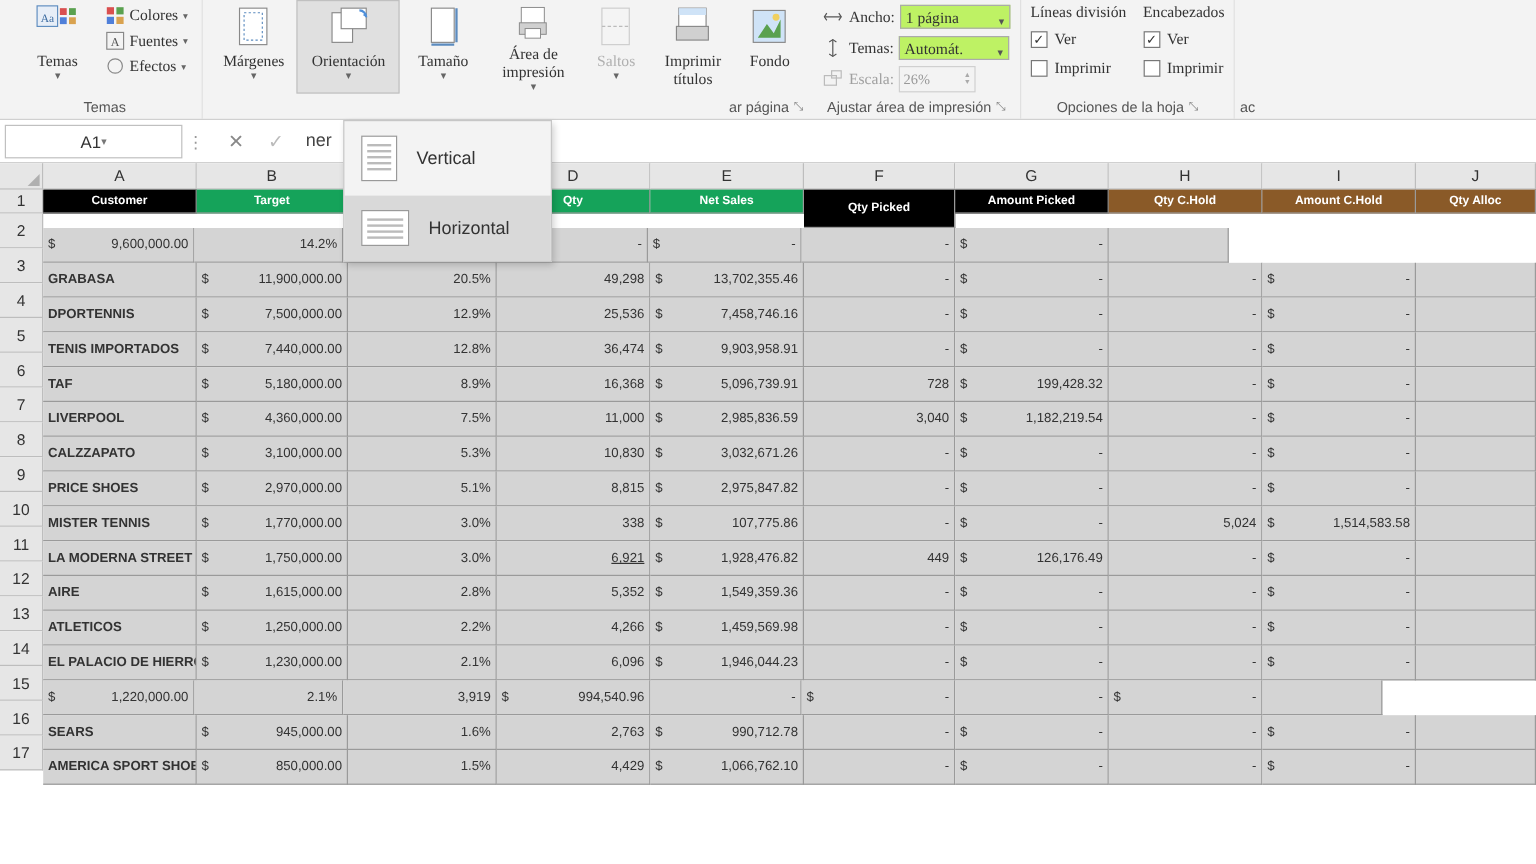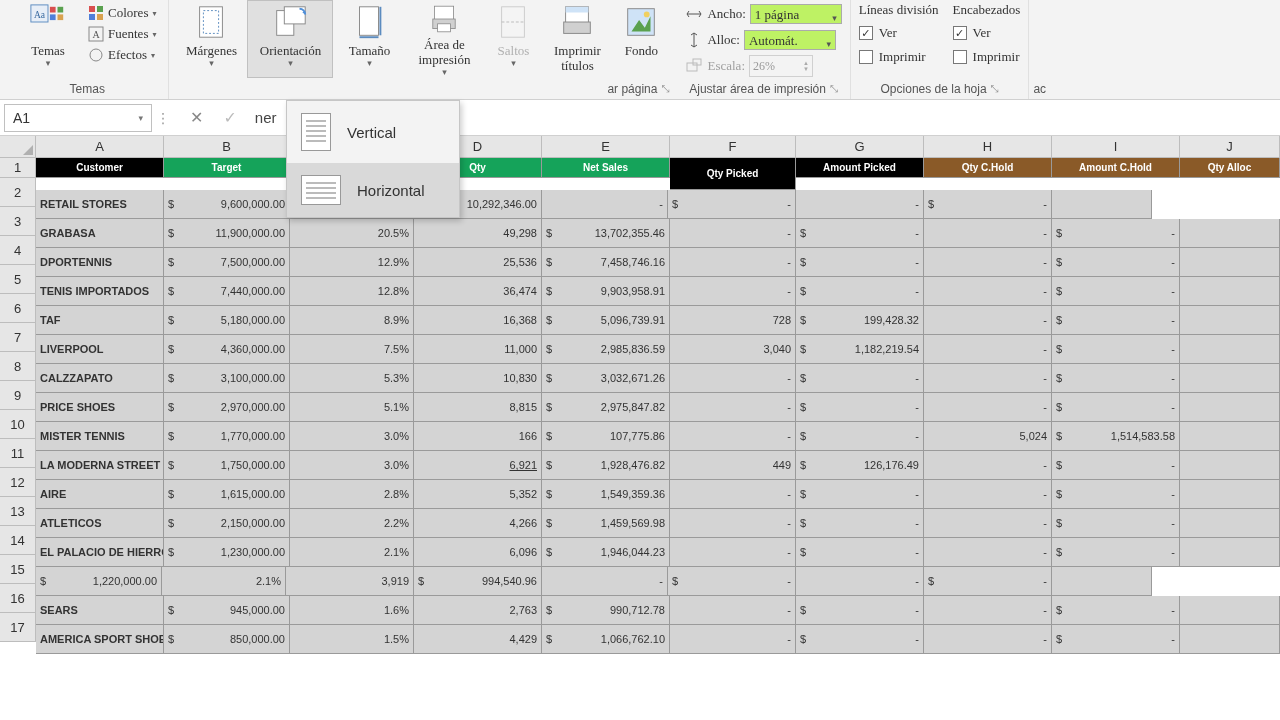--- a/index.html
+++ b/index.html
@@ -44,21 +44,21 @@
   .dd-item { display: flex; align-items: center; gap: 16px; padding: 12px 14px; cursor: pointer; font-size: 15px; }
   .dd-item:hover, .dd-item.hover { background: #d9d9d9; }
   .dd-ico { width: 34px; height: 40px; border: 1px solid #999; background: #fff; position: relative; }
   .dd-ico.portrait { width: 30px; height: 38px; }
   .dd-ico.landscape { width: 40px; height: 30px; }
   .dd-ico .lines { position: absolute; left: 4px; right: 4px; top: 6px; display: flex; flex-direction: column; gap: 3px; }
   .dd-ico .lines span { height: 2px; background: #bbb; }
 
   
   .formula-bar { display: flex; align-items: center; height: 36px; border-bottom: 1px solid #d0d0d0; }
-  .name-box { width: 148px; height: 28px; border: 1px solid #c0c0c0; margin: 0 4px; display: flex; align-items: center; justify-content: space-between; padding: 12px 8px; font-size: 14px; background: #fff; }
+  .name-box { width: 148px; height: 28px; border: 1px solid #c0c0c0; margin: 0 4px; display: flex; align-items: center; justify-content: center; padding: 12px 8px; font-size: 14px; background: #fff; }
   .name-box .caret { font-size: 9px; color: #777; }
   .fx-dots { color: #999; font-size: 14px; margin-right: 10px; }
   .fx-btn { color: #888; font-size: 16px; margin: 0 10px; cursor: pointer; }
   .fx-text { font-size: 15px; padding-left: 8px; color: #444; }
   .corner { width: 36px; height: 22px; background: #e6e6e6; border-right: 1px solid #bdbdbd; border-bottom: 1px solid #bdbdbd; position: relative; }
   .corner::after { content: ''; position: absolute; right: 2px; bottom: 2px; width: 0; height: 0; border-left: 10px solid transparent; border-bottom: 10px solid #b0b0b0; }
 
   .col-headers { display: flex; }
   .col-h { height: 22px; background: #e6e6e6; border-right: 1px solid #bdbdbd; border-bottom: 1px solid #bdbdbd; display: flex; align-items: center; justify-content: center; font-size: 13px; color: #333; }
 
@@ -223,21 +223,21 @@
           </div>
       </div>
       <div class="scale-row">
         <span class="ico-s">
             <svg width="18" height="18">
               <line x1="9" y1="2" x2="9" y2="16" stroke="#555"></line>
               <polyline points="6,4 9,2 12,4" fill="none" stroke="#555"></polyline>
               <polyline points="6,14 9,16 12,14" fill="none" stroke="#555"></polyline>
             </svg>
           </span>
-        <span>Alloc:</span>
+        <span>Temas:</span>
         <div class="scale-input">
             <span>Automát.</span>
             <span class="caret">▾</span>
           </div>
       </div>
       <div class="scale-row disabled">
         <span class="ico-s">
             <svg width="18" height="18">
               <rect x="2" y="6" width="10" height="8" fill="none" stroke="#bbb"></rect>
               <rect x="8" y="2" width="8" height="6" fill="none" stroke="#bbb"></rect>
@@ -380,21 +380,20 @@
           <div class="cell hdr colC" style="height: 20px; background: rgb(21, 163, 90);">Partic. %</div>
           <div class="cell hdr colD" style="height: 20px; background: rgb(21, 163, 90);">Qty</div>
           <div class="cell hdr colE" style="height: 20px; background: rgb(21, 163, 90);">Net Sales</div>
           <div class="cell hdr colF" style="height: 32px; background: rgb(0, 0, 0);">Qty Picked</div>
           <div class="cell hdr colG" style="height: 20px; background: rgb(0, 0, 0);">Amount Picked</div>
           <div class="cell hdr colH" style="height: 20px; background: rgb(138, 90, 40);">Qty C.Hold</div>
           <div class="cell hdr colI" style="height: 20px; background: rgb(138, 90, 40);">Amount C.Hold</div>
           <div class="cell hdr colJ" style="height: 20px; background: rgb(138, 90, 40);">Qty Alloc</div>
         </div>
         <div class="row">
-          <div class="cell left colA" style="height: 29px;">RETAIL STORES</div>
           <div class="cell right colB" style="height: 29px;">
             <span class="dollar">
               <span>$</span>
               <span>9,600,000.00</span>
             </span>
           </div>
           <div class="cell right colC" style="height: 29px;">14.2%</div>
           <div class="cell right colE" style="height: 29px;">
             <span class="dollar">
               <span>$</span>
@@ -643,21 +642,21 @@
         </div>
         <div class="row">
           <div class="cell left colA" style="height: 29px;">MISTER TENNIS</div>
           <div class="cell right colB" style="height: 29px;">
             <span class="dollar">
               <span>$</span>
               <span>1,770,000.00</span>
             </span>
           </div>
           <div class="cell right colC" style="height: 29px;">3.0%</div>
-          <div class="cell right colD" style="height: 29px;">166</div>
+          <div class="cell right colD" style="height: 29px;">338</div>
           <div class="cell right colE" style="height: 29px;">
             <span class="dollar">
               <span>$</span>
               <span>107,775.86</span>
             </span>
           </div>
           <div class="cell right colF" style="height: 29px;">-</div>
           <div class="cell right colG" style="height: 29px;">
             <span class="dollar">
               <span>$</span>
@@ -735,21 +734,21 @@
               <span>-</span>
             </span>
           </div>
           <div class="cell right colJ" style="height: 29px;"></div>
         </div>
         <div class="row">
           <div class="cell left colA" style="height: 29px;">ATLETICOS</div>
           <div class="cell right colB" style="height: 29px;">
             <span class="dollar">
               <span>$</span>
-              <span>2,150,000.00</span>
+              <span>1,250,000.00</span>
             </span>
           </div>
           <div class="cell right colC" style="height: 29px;">2.2%</div>
           <div class="cell right colD" style="height: 29px;">4,266</div>
           <div class="cell right colE" style="height: 29px;">
             <span class="dollar">
               <span>$</span>
               <span>1,459,569.98</span>
             </span>
           </div>

